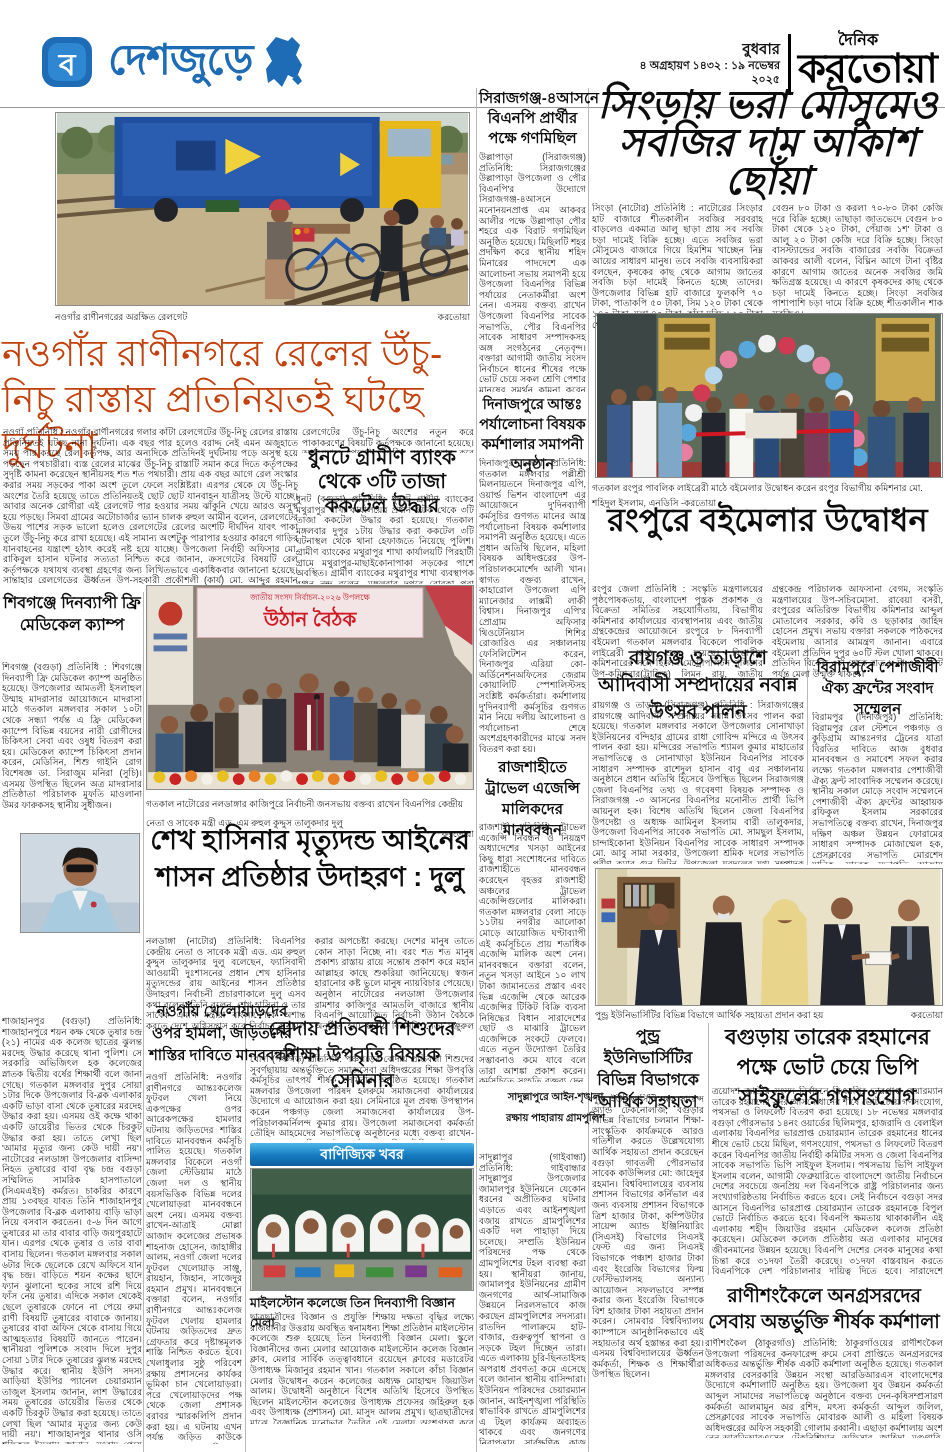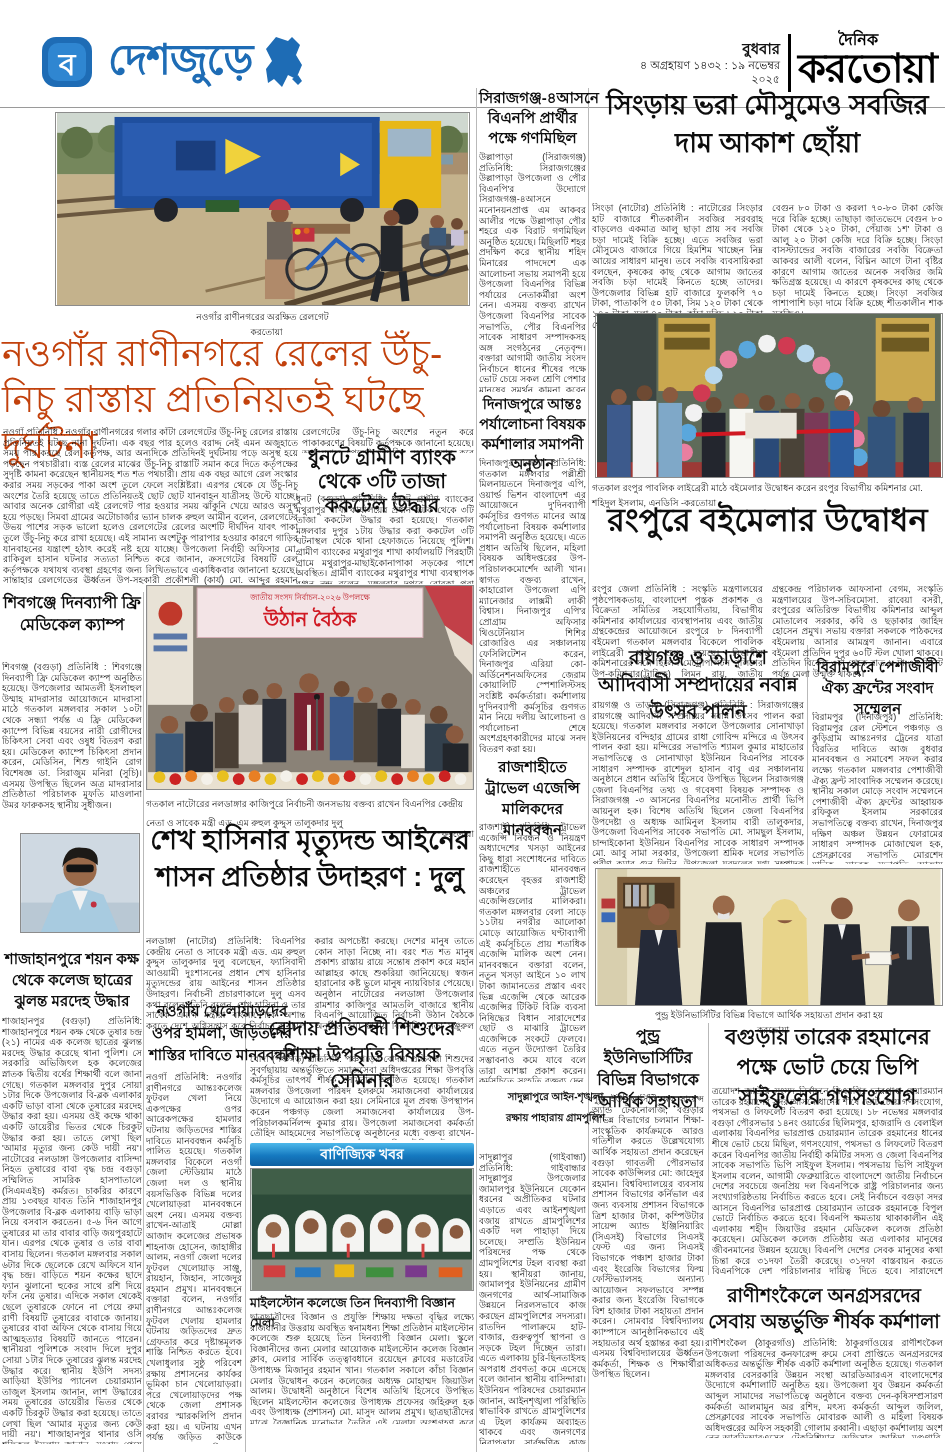--- a/index.html
+++ b/index.html
@@ -2,32 +2,32 @@
 <html><head>
 <meta charset="utf-8">
 <style>
   html,body{margin:0;padding:0;background:#e8e8e8;}
   .page{position:relative;width:945px;height:1452px;background:#ffffff;margin:0 auto;
         font-family:"Liberation Sans",sans-serif;color:#111;overflow:hidden;}
   .abs{position:absolute;}
   .body-text{font-size:9px;line-height:10.6px;text-align:justify;color:#1a1a1a;}
   .hl{font-weight:bold;color:#0d0d0d;text-align:center;}
   .hl-red{font-weight:normal;color:#c2410c;}
-  .caption{font-size:9px;color:#222;display:flex;justify-content:space-between;align-items:center;flex-direction:column;}
+  .caption{font-size:9px;color:#222;display:flex;justify-content:space-between;align-items:center;}
   .credit{font-size:9px;color:#222;white-space:nowrap;margin-left:8px;}
   .vrule{position:absolute;width:1px;background:#b9b9b9;}
   .hrule{position:absolute;height:1px;background:#9a9a9a;}
   .photo{display:block;border:1px solid #8c8c8c;box-sizing:border-box;}
   .banner-blue{background:linear-gradient(180deg,#4db8ea 0%,#1579c0 55%,#0f5fa0 100%);
         color:#fff;font-weight:bold;font-size:14px;text-align:center;line-height:23px;border-radius:2px;}
   .masthead-big{font-weight:800;font-size:40px;line-height:40px;color:#000;letter-spacing:-1px;}
   .masthead-small{font-weight:800;font-size:16px;line-height:16px;color:#000;text-align:center;}
   .logo-text{font-weight:800;font-size:42px;color:#1e6cb5;letter-spacing:-1px;}
   .date-day{font-size:15px;font-weight:bold;text-align:right;line-height:18px;}
-  .date-line{font-size:11px;text-align:right;line-height:14px;}
+  .date-line{font-size:11px;text-align:right;line-height:14px;font-weight:bold;}
   .cols2{column-count:2;column-gap:9px;margin-top:35px;}
 </style>
 </head>
 <body>
 
 <div class="page">
 
   <div class="abs" style="left:40px;top:30px;width:560px;height:64px;display:flex;align-items:center;gap:10px;">
     <svg width="58" height="58" viewBox="0 0 58 58">
       <rect x="2" y="4" width="50" height="50" rx="14" fill="#1e6cb5"></rect>
@@ -120,21 +120,21 @@
   <div class="abs hl-red" style="left:2px;top:331px;width:472px;font-size:37px;line-height:46px;">নওগাঁর রাণীনগরে রেলের উঁচু-নিচু রাস্তায় প্রতিনিয়তই ঘটছে দুর্ঘটনা</div>
   <div class="abs body-text" style="left:3px;top:427px;width:295px;height:158px;overflow:hidden;">নওগাঁ প্রতিনিধি : নওগাঁর রাণীনগরের গলার কাঁটা রেলগেটের উঁচু-নিচু রেলের রাস্তায় প্রতিনিয়তই ঘটছে নানা দুর্ঘটনা। এক বছর পার হলেও বরাদ্দ নেই এমন অজুহাতে সময় পার করছে রেল কর্তৃপক্ষ, আর অন্যদিকে প্রতিদিনই দুর্ঘটনায় পড়ে অসুস্থ হয়ে পড়ছেন পথচারীরা। ব্যস্ত রেলের মাঝের উঁচু-নিচু রাস্তাটি সমান করে দিতে কর্তৃপক্ষের সুদৃষ্টি কামনা করেছেন স্থানীয়সহ শত শত পথচারী। প্রায় এক বছর আগে রেল সংস্কার করার সময় সড়কের পাকা অংশ তুলে ফেলে সংশ্লিষ্টরা। এরপর থেকে যে উঁচু-নিচু অংশের তৈরি হয়েছে তাতে প্রতিনিয়তই ছোট ছোট যানবাহন যাত্রীসহ উল্টে যাচ্ছে। আবার অনেক রোগীরা এই রেলগেট পার হওয়ার সময় ঝাঁকুনি খেয়ে আরও অসুস্থ হয়ে পড়ছে। সিমবা গ্রামের অটোচার্জার ভ্যান চালক রুহুল আমীন বলেন, রেলগেটের উভয় পাশের সড়ক ভালো হলেও রেলগেটের রেলের অংশটি দীর্ঘদিন যাবৎ পাকা তুলে উঁচু-নিচু করে রাখা হয়েছে। এই সামান্য অংশটুকু পারাপার হওয়ার কারণে গাড়ির যানবাহনের যন্ত্রাংশ হঠাৎ করেই নষ্ট হয়ে যাচ্ছে। উপজেলা নির্বাহী অফিসার মো. রাকিবুল হাসান ঘটনার সত্যতা নিশ্চিত করে জানান, ক্রসগেটের বিষয়টি রেল কর্তৃপক্ষকে যথাযথ ব্যবস্থা গ্রহণের জন্য লিখিতভাবে একাধিকবার জানানো হয়েছে। সান্তাহার রেলগেডের ঊর্ধ্বতন উপ-সহকারী প্রকৌশলী (কার্য) মো. আব্দুর রহমান জানান, রাণীনগরের</div>
   <div class="abs body-text" style="left:302px;top:427px;width:172px;height:26px;overflow:hidden;">রেলগেটের উঁচু-নিচু অংশের নতুন করে পাকাকরণের বিষয়টি কর্তৃপক্ষকে জানানো হয়েছে। অর্থ বরাদ্দ পেলেই উঁচু-নিচু অংশ সমান করে দেওয়া হবে।</div>
 
   <div class="abs hl" style="left:288px;top:445px;width:188px;font-size:20px;line-height:24px;">ধুনটে গ্রামীণ ব্যাংক থেকে ৩টি তাজা ককটেল উদ্ধার</div>
   <div class="abs body-text" style="left:296px;top:494px;width:178px;height:90px;overflow:hidden;">ধুনট (বগুড়া) প্রতিনিধি: ধুনটে গ্রামীণ ব্যাংকের মথুরাপুর শাখা কার্যালয়ের প্রধান ফটক থেকে ৩টি তাজা ককটেল উদ্ধার করা হয়েছে। গতকাল মঙ্গলবার দুপুর ১টায় উদ্ধার করা ককটেল ৩টি ঘটনাস্থল থেকে থানা হেফাজতে নিয়েছে পুলিশ। গ্রামীণ ব্যাংকের মথুরাপুর শাখা কার্যালয়টি পিরহাটী গ্রামে মথুরাপুর-মাছাইকোনাপাকা সড়কের পাশে অবস্থিত। গ্রামীণ ব্যাংকের মথুরাপুর শাখা ব্যবস্থাপক রঞ্জন নন্দ বলেন, মঙ্গলবার দুপুরে বোরকা পরা অজ্ঞাত দুই নারী গ্রাহক সেজে অন্যান্য সদস্যদের সঙ্গে ব্যাংকের অফিসের সামনে নিয়ে মোড়কটি রেখে যায়। কিছুক্ষণ পর ব্যাংকের প্রধান ফটকের সামনে ব্যাগ ঝুলন্ত অবস্থায় দেখে সন্দেহ হয়। তখন ব্যাগ খুলে তার ভেতর লাল টেপে মোড়ানো ৩টি তাজা ককটেল পাওয়া যায়। ধুনট থানার ভারপ্রাপ্ত কর্মকর্তা (ওসি) সাইদুল আলম বলেন, সংবাদ পেয়ে দ্রুত ঘটনাস্থল পরিদর্শন করা হয়েছে। তাজা ককটেল ৩টি থানা হেফাজতে এসে পানিতে ভিজিয়ে নিষ্ক্রিয় করা হয়েছে। এ বিষয়ে প্রতিষ্ঠানের পক্ষ থেকে লিখিতভাবে অভিযোগ করা হয়নি।</div>
 
   <div class="abs hl" style="left:479px;top:88px;width:107px;font-size:15px;line-height:20px;">সিরাজগঞ্জ-৪আসনে বিএনপি প্রার্থীর পক্ষে গণমিছিল</div>
   <div class="abs body-text" style="left:479px;top:152px;width:107px;height:240px;overflow:hidden;">উল্লাপাড়া (সিরাজগঞ্জ) প্রতিনিধি: সিরাজগঞ্জের উল্লাপাড়া উপজেলা ও পৌর বিএনপি'র উদ্যোগে সিরাজগঞ্জ-৪আসনে মনোনয়নপ্রাপ্ত এম আকবর আলীর পক্ষে উল্লাপাড়া পৌর শহরে এক বিরাট গণমিছিল অনুষ্ঠিত হয়েছে। মিছিলটি শহর প্রদক্ষিণ করে স্থানীয় শহিদ মিনারের পাদদেশে এক আলোচনা সভায় সমাপনী হয়ে উপজেলা বিএনপির বিভিন্ন পর্যায়ের নেতাকর্মীরা অংশ নেন। এসময় বক্তব্য রাখেন উপজেলা বিএনপির সাবেক সভাপতি, পৌর বিএনপির সাবেক সাধারণ সম্পাদকসহ অঙ্গ সংগঠনের নেতৃবৃন্দ। বক্তারা আগামী জাতীয় সংসদ নির্বাচনে ধানের শীষের পক্ষে ভোট চেয়ে সকল শ্রেণি পেশার মানুষের সমর্থন কামনা করেন এবং দলীয় নেতাকর্মীদের ঐক্যবদ্ধভাবে কাজ করার আহ্বান জানান।</div>
 
-  <div class="abs hl" style="left:592px;top:86px;width:351px;font-size:27px;line-height:38px;">সিংড়ায় ভরা মৌসুমেও সবজির দাম আকাশ ছোঁয়া</div>
+  <div class="abs hl" style="left:592px;top:86px;width:351px;font-size:39px;line-height:38px;font-style:italic;">সিংড়ায় ভরা মৌসুমেও সবজির দাম আকাশ ছোঁয়া</div>
   <div class="abs body-text cols2" style="left:592px;top:168px;width:351px;height:142px;overflow:hidden;">সিংড়া (নাটোর) প্রতিনিধি : নাটোরের সিংড়ার হাট বাজারে শীতকালীন সবজির সরবরাহ বাড়লেও একমাত্র আলু ছাড়া প্রায় সব সবজি চড়া দামেই বিক্রি হচ্ছে। এতে সবজির ভরা মৌসুমেও বাজারে গিয়ে হিমশিম খাচ্ছেন নিম্ন আয়ের সাধারণ মানুষ। তবে সবজি ব্যবসায়িকরা বলছেন, কৃষকের কাছ থেকে আগাম জাতের সবজি চড়া দামেই কিনতে হচ্ছে তাদের। উপজেলার বিভিন্ন হাট বাজারে ফুলকপি ৭০ টাকা, পাতাকপি ৫০ টাকা, সিম ১২০ টাকা থেকে ১৪০ টাকা, মুলা ৪০ টাকা, কাঁচা মরিচ ১২০ টাকা থেকে ১৪০ টাকা, গাজর প্রতি কেজি ৮০ টাকা, বেগুন ৮০ টাকা ও করলা ৭০-৮০ টাকা কেজি দরে বিক্রি হচ্ছে। তাছাড়া জাতভেদে বেগুন ৮০ টাকা থেকে ১২০ টাকা, পেঁয়াজ ১শ' টাকা ও আলু ২০ টাকা কেজি দরে বিক্রি হচ্ছে। সিংড়া বাসস্ট্যান্ডের সবজি বাজারের সবজি বিক্রেতা আকবর আলী বলেন, বিঘ্নিন আগে টানা বৃষ্টির কারণে আগাম জাতের অনেক সবজির জমি ক্ষতিগ্রস্ত হয়েছে। এ কারণে কৃষকদের কাছ থেকে চড়া দামেই কিনতে হচ্ছে। সিংড়া সবজির পাশাপাশি চড়া দামে বিক্রি হচ্ছে শীতকালীন শাক সবজিও।</div>
 
   <svg class="abs photo" style="left:595px;top:313px;" width="348" height="165" viewBox="0 0 348 165">
     <rect width="348" height="165" fill="#5f6b5a"></rect>
     <rect width="60" height="165" fill="#3c4644"></rect>
     <rect y="150" width="348" height="15" fill="#9c3a36"></rect>
     <rect x="62" y="4" width="58" height="74" fill="#caa84f"></rect>
     <rect x="282" y="4" width="60" height="84" fill="#caa84f"></rect>
     <rect x="68" y="10" width="46" height="8" fill="#6e5a22"></rect>
       <rect x="68" y="24" width="46" height="12" fill="#6e5a22"></rect>
@@ -229,21 +229,20 @@
     <rect width="120" height="100" fill="#cfd9e2"></rect>
     <rect y="70" width="120" height="30" fill="#b9c8d4"></rect>
     <path d="M20 100 L36 62 L60 54 L84 62 L100 100 Z" fill="#a8cbe0"></path>
     <polygon points="52,58 60,78 68,58" fill="#f2f2f2"></polygon>
     <circle cx="60" cy="36" r="17" fill="#9a6a4a"></circle>
     <path d="M42 34 Q44 12 62 14 Q80 14 78 32 Q70 24 58 24 Q46 26 42 34 Z" fill="#1d1a17"></path>
     <rect x="46" y="31" width="28" height="8" rx="3" fill="#141414"></rect>
     <circle cx="74" cy="72" r="3" fill="#c03040"></circle>
   </svg>
 
-  <div class="abs hl" style="left:2px;top:948px;width:140px;font-size:15px;line-height:21px;">শাজাহানপুরে শয়ন কক্ষ থেকে কলেজ ছাত্রের ঝুলন্ত মরদেহ উদ্ধার</div>
   <div class="abs body-text" style="left:2px;top:1016px;width:140px;height:428px;overflow:hidden;">শাজাহানপুর (বগুড়া) প্রতিনিধি: শাজাহানপুরে শয়ন কক্ষ থেকে তুষার চন্দ্র (২১) নামের এক কলেজ ছাত্রের ঝুলন্ত মরদেহ উদ্ধার করেছে থানা পুলিশ। সে সরকারি অভিজিৎল হক কলেজের স্নাতক দ্বিতীয় বর্ষের শিক্ষার্থী বলে জানা গেছে। গতকাল মঙ্গলবার দুপুর সোয়া ১টার দিকে উপজেলার বি-ব্লক এলাকার একটি ভাড়া বাসা থেকে তুষারের মরদেহ উদ্ধার করা হয়। এসময় ওই কক্ষে থাকা একটি ডায়েরীর ভিতর থেকে চিরকুট উদ্ধার করা হয়। তাতে লেখা ছিল 'আমার মৃত্যুর জন্য কেউ দায়ী নয়'। নাটোরের নলডাঙ্গা উপজেলার বাসিন্দা নিহত তুষারের বাবা বৃদ্ধ চন্দ্র বগুড়া সম্মিলিত সামরিক হাসপাতালে (সিএমএইচ) কর্মরত। চাকরির কারণে প্রায় ১৩বছর যাবত তিনি শাজাহানপুর উপজেলার বি-ব্লক এলাকায় বাড়ি ভাড়া নিয়ে বসবাস করতেন। ৫-৬ দিন আগে তুষারের মা তার বাবার বাড়ি জয়পুরহাটে যান। এরপর থেকে তুষার ও তার বাবা বাসায় ছিলেন। গতকাল মঙ্গলবার সকাল ৬টার দিকে ছেলেকে রেখে অফিসে যান বৃদ্ধ চন্দ্র। বাড়িতে শয়ন কক্ষের ছাদে ফ্যান ঝুলানো হুকের সাথে রশি দিয়ে ফাঁস নেয় তুষার। এদিকে সকাল থেকেই ছেলে তুষারকে ফোনে না পেয়ে রুমা রাণী বিষয়টি তুষারের বাবাকে জানায়। তুষারের বাবা অফিস থেকে বাসায় গিয়ে আত্মহত্যার বিষয়টি জানতে পারেন। স্থানীয়রা পুলিশকে সংবাদ দিলে দুপুর সোয়া ১টার দিকে তুষারের ঝুলন্ত মরদেহ উদ্ধার করে। স্থানীয় ইউপি সদস্য আড়িয়া ইউপির প্যানেল চেয়ারম্যান তাজুল ইসলাম জানান, লাশ উদ্ধারের সময় তুষারের ডায়েরীর ভিতর থেকে একটি চিরকুট উদ্ধার করা হয়েছে। তাতে লেখা ছিল 'আমার মৃত্যুর জন্য কেউ দায়ী নয়'। শাজাহানপুর থানার ওসি শফিকুল ইসলাম জানান, সংবাদ পেয়ে তুষারের লাশ উদ্ধার করা হয়েছে। তবে পরিবারের কোন আপত্তি না থাকায় মরদেহ পরিবারের কাছে হস্তান্তর করা হয়েছে। এ ঘটনায় থানায় অপমৃত্যু (ইউডি) মামলা দায়ের হয়েছে।</div>
 
   <svg class="abs photo" style="left:146px;top:585px;" width="328" height="205" viewBox="0 0 328 205">
     <rect width="328" height="205" fill="#8a8277"></rect>
     <rect width="46" height="120" fill="#e8e2d6"></rect>
     <circle cx="23" cy="28" r="12" fill="#c0392b"></circle>
     <rect x="6" y="48" width="34" height="6" fill="#5a77a8"></rect>
       <rect x="6" y="60" width="34" height="6" fill="#5a77a8"></rect>
     <polygon points="280,0 328,0 328,60 300,40" fill="#c24048"></polygon>
     <polygon points="300,40 328,60 328,90 310,70" fill="#e8dfd2"></polygon>

